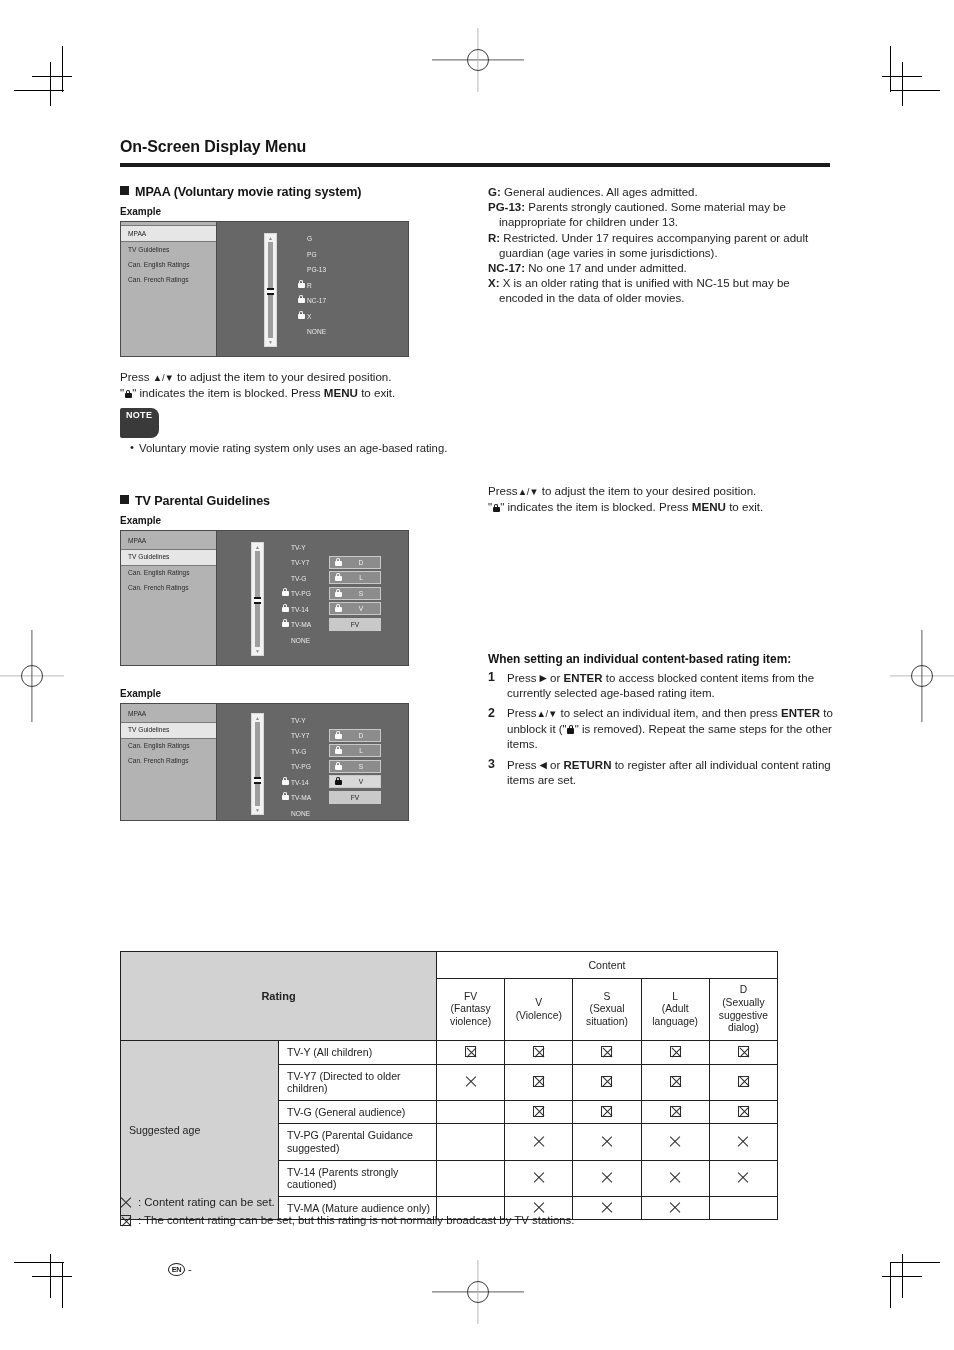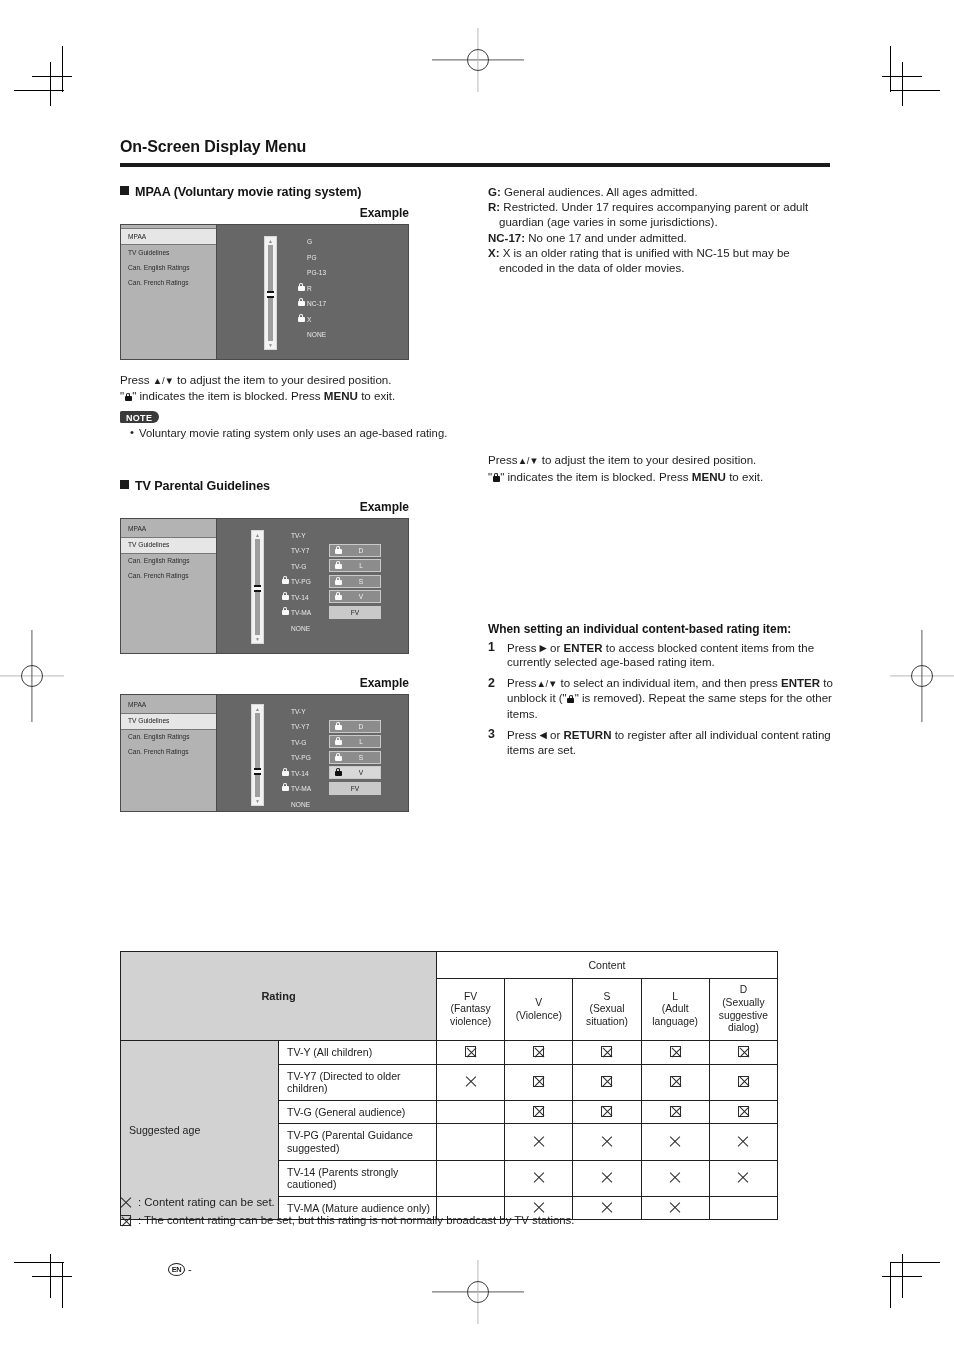--- a/index.html
+++ b/index.html
@@ -47,21 +47,21 @@
   h2.sect {
     font-size: 12.6px; font-weight: bold; margin: 0 0 7px 0; color: #141414;
     letter-spacing: -0.1px;
   }
   h2.sect .sq {
     display: inline-block; width: 9px; height: 9px; background: #1b1b1b;
     margin-right: 6px; vertical-align: 1px;
   }
 
   .example-cap {
-    text-align: right; font-size: 12px; font-weight: bold; color: #141414;
+    text-align: left; font-size: 10px; font-weight: bold; color: #141414;
     margin: 0 0 4px 0;
   }
 
   
   .osd {
     display: flex; border: 1px solid #4a4a4a; width: 289px; height: 0;
     background: #676767; font-size: 6.6px; color: #e8e8e8;
   }
   .osd.h140 { height: 136px; }
   .osd.h122 { height: 118px; }
@@ -134,21 +134,21 @@
 
   
   p.body {
     font-size: 11.6px; line-height: 15.4px; margin: 0 0 0 0; color: #1d1d1d;
   }
   .press-block { margin-top: 12px; }
   .b { font-weight: bold; }
 
   .note-badge {
     display: inline-block; background: #3a3a3a; color: #fff; font-weight: bold;
-    font-size: 9px; padding: 2px 7px 0 6px; border-radius: 2px 8px 8px 2px;
+    font-size: 9px; padding: 2px 7px 18px 6px; border-radius: 2px 8px 8px 2px;
     letter-spacing: .3px; margin: 7px 0 3px 0;
   }
   ul.note { margin: 0; padding: 0 0 0 10px; list-style: none; }
   ul.note li {
     font-size: 11.3px; line-height: 15px; position: relative; padding-left: 9px;
     color: #1d1d1d;
   }
   ul.note li:before { content: "\2022"; position: absolute; left: 0; top: -1px; }
 
   dl.defs { margin: 0; }
@@ -515,20 +515,21 @@
             </div>
           </div>
         </div>
 
       </div>
 
       <div class="col-right">
 
         <dl class="defs">
           <div class="d"><b>G:</b><span> General audiences. All ages admitted.</span></div>
+          <div class="d"><b>PG-13:</b><span> Parents strongly cautioned. Some material may be inappropriate for children under 13.</span></div>
           <div class="d"><b>R:</b><span> Restricted. Under 17 requires accompanying parent or adult guardian (age varies in some jurisdictions).</span></div>
           <div class="d"><b>NC-17:</b><span> No one 17 and under admitted.</span></div>
           <div class="d"><b>X:</b><span> X is an older rating that is unified with NC-15 but may be encoded in the data of older movies.</span></div>
         </dl>
 
         <p class="body" style="margin-top:176px;">
           <span>Press</span><span class="updown">▲/▼</span><span> to adjust the item to your desired position.</span><br>
           "<span class="inline-lock"><span class="sh"></span><span class="body"></span></span><span>" indicates the item is blocked. Press </span><span class="b">MENU</span><span> to exit.</span>
         </p>
 

